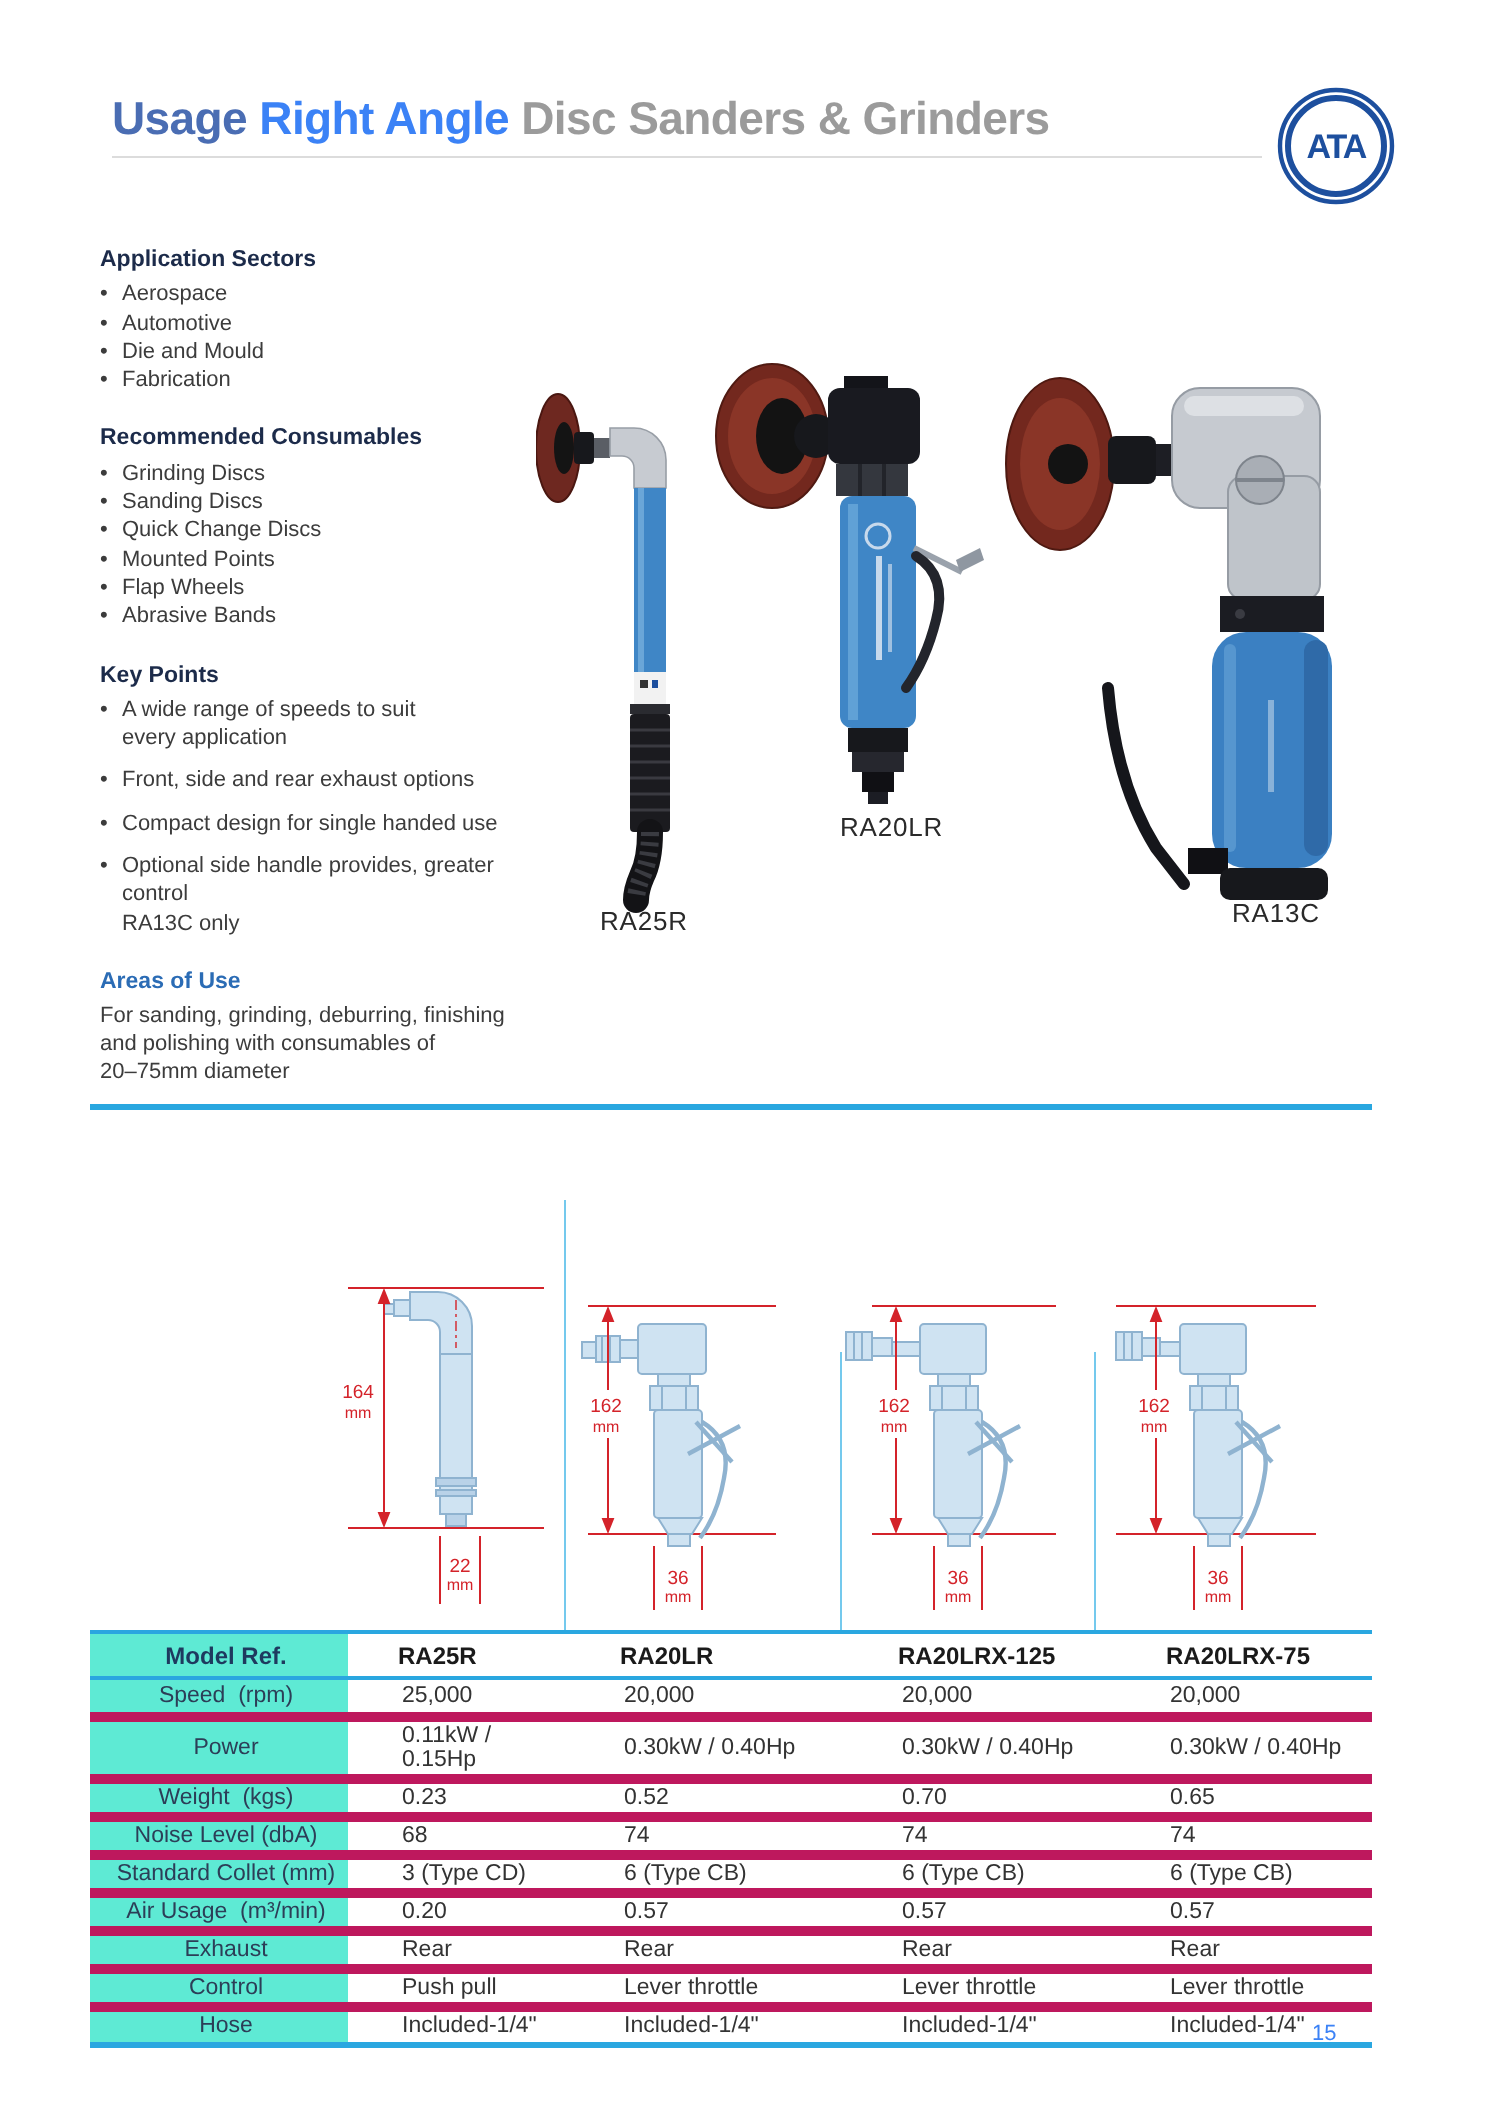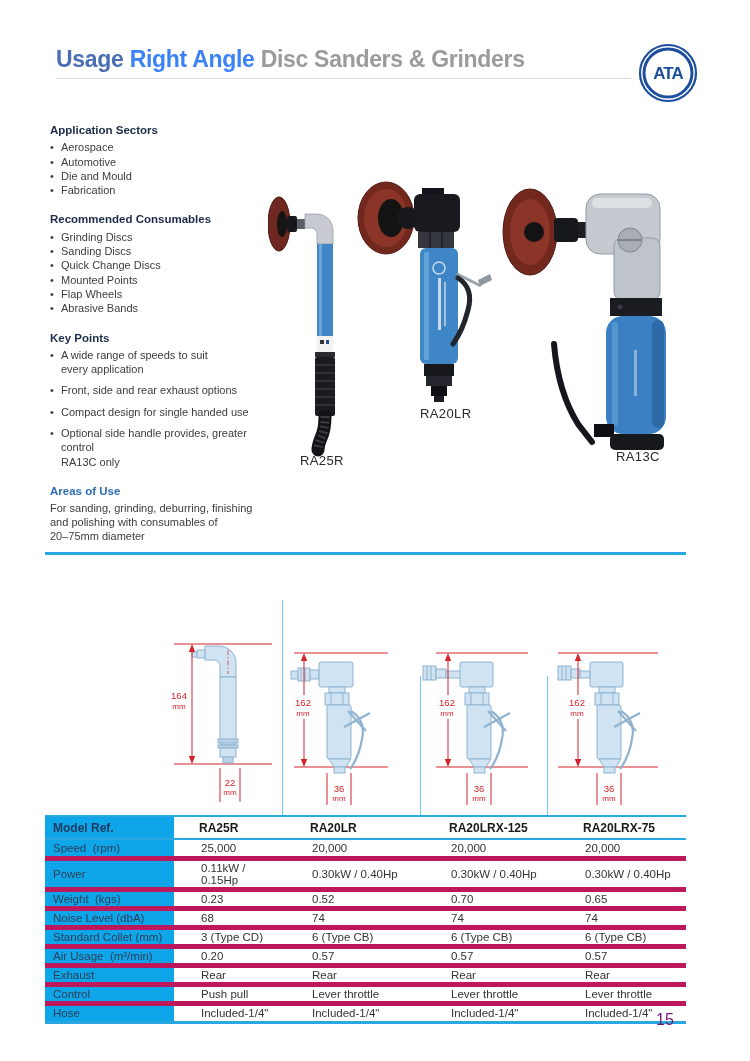--- a/index.html
+++ b/index.html
@@ -45,25 +45,25 @@
 
   
   .spec{position:absolute;left:45px;top:815px;width:641px;border-collapse:collapse;
         table-layout:fixed;font-size:11.5px;
         border-top:2px solid #2aa7e0;border-bottom:3px solid #2aa7e0;}
   .spec thead tr{height:23px;border-bottom:2px solid #2aa7e0;}
   .spec tbody tr{height:19px;border-bottom:5px solid #be185d;}
   .spec tbody tr:last-child{border-bottom:none;}
   .spec th{text-align:left;font-weight:bold;color:#1a1a1a;font-size:12px;padding-left:25px;}
   .spec td{color:#333;padding-left:27px;}
-  .spec .lbl{background:#0ea5e9;padding-left:8px;white-space:pre;}
+  .spec .lbl{background:#5eead4;padding-left:8px;white-space:pre;text-align:center;}
   .spec th.lbl{color:#1e3a5f;}
   .spec tbody .lbl{color:#2c3e57;}
 
-  .page-num{position:absolute;left:656px;top:1011px;font-size:16px;color:#701a75;}
+  .page-num{position:absolute;left:656px;top:1011px;font-size:11px;color:#3b82f6;}
 </style>
 </head>
 <body>
 
 <div class="page">
 
   <div class="title">
     <span class="t-accent">Usage</span>
     <span class="t-strong">Right Angle</span>
     <span class="t-rest">Disc Sanders &amp; Grinders</span>

